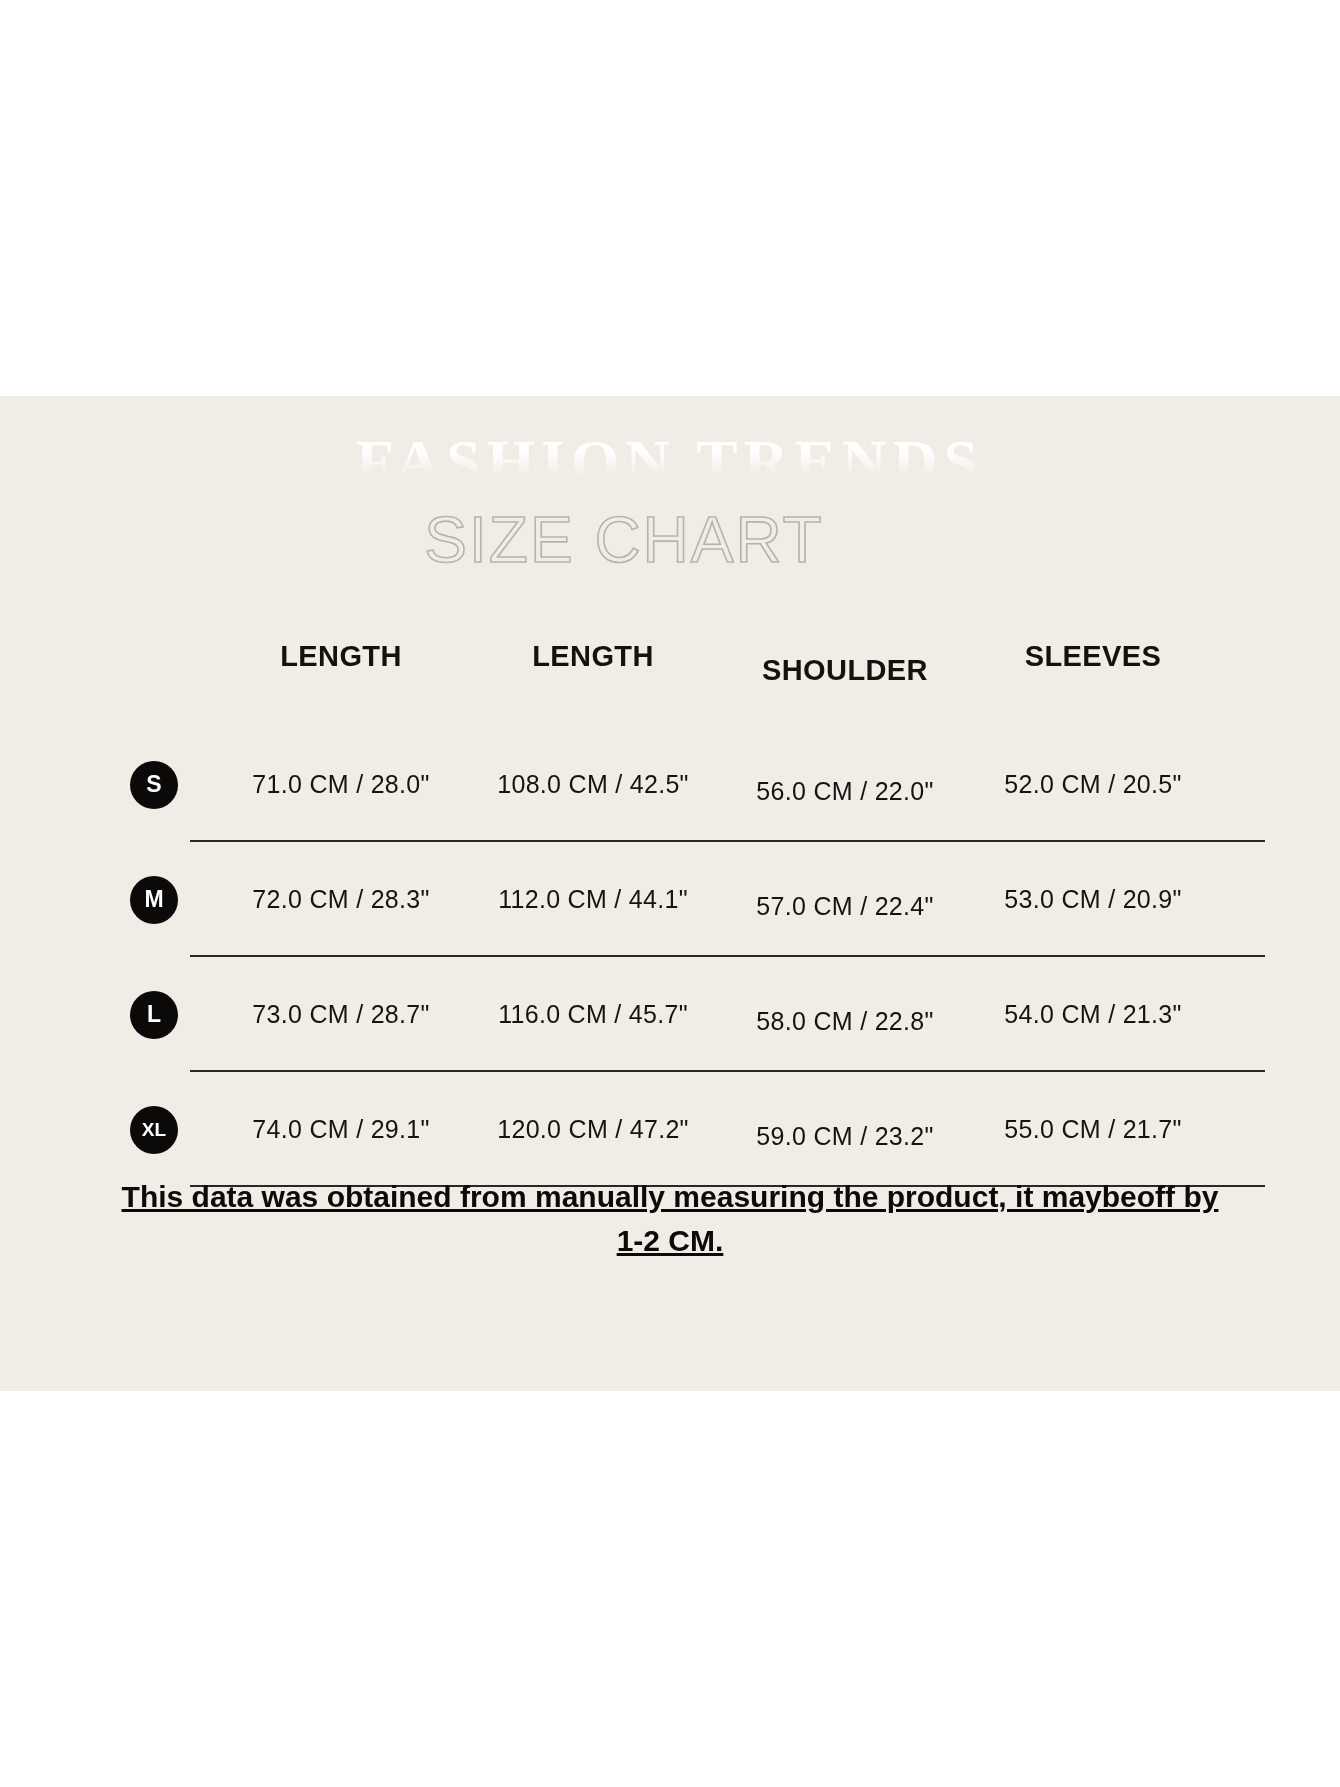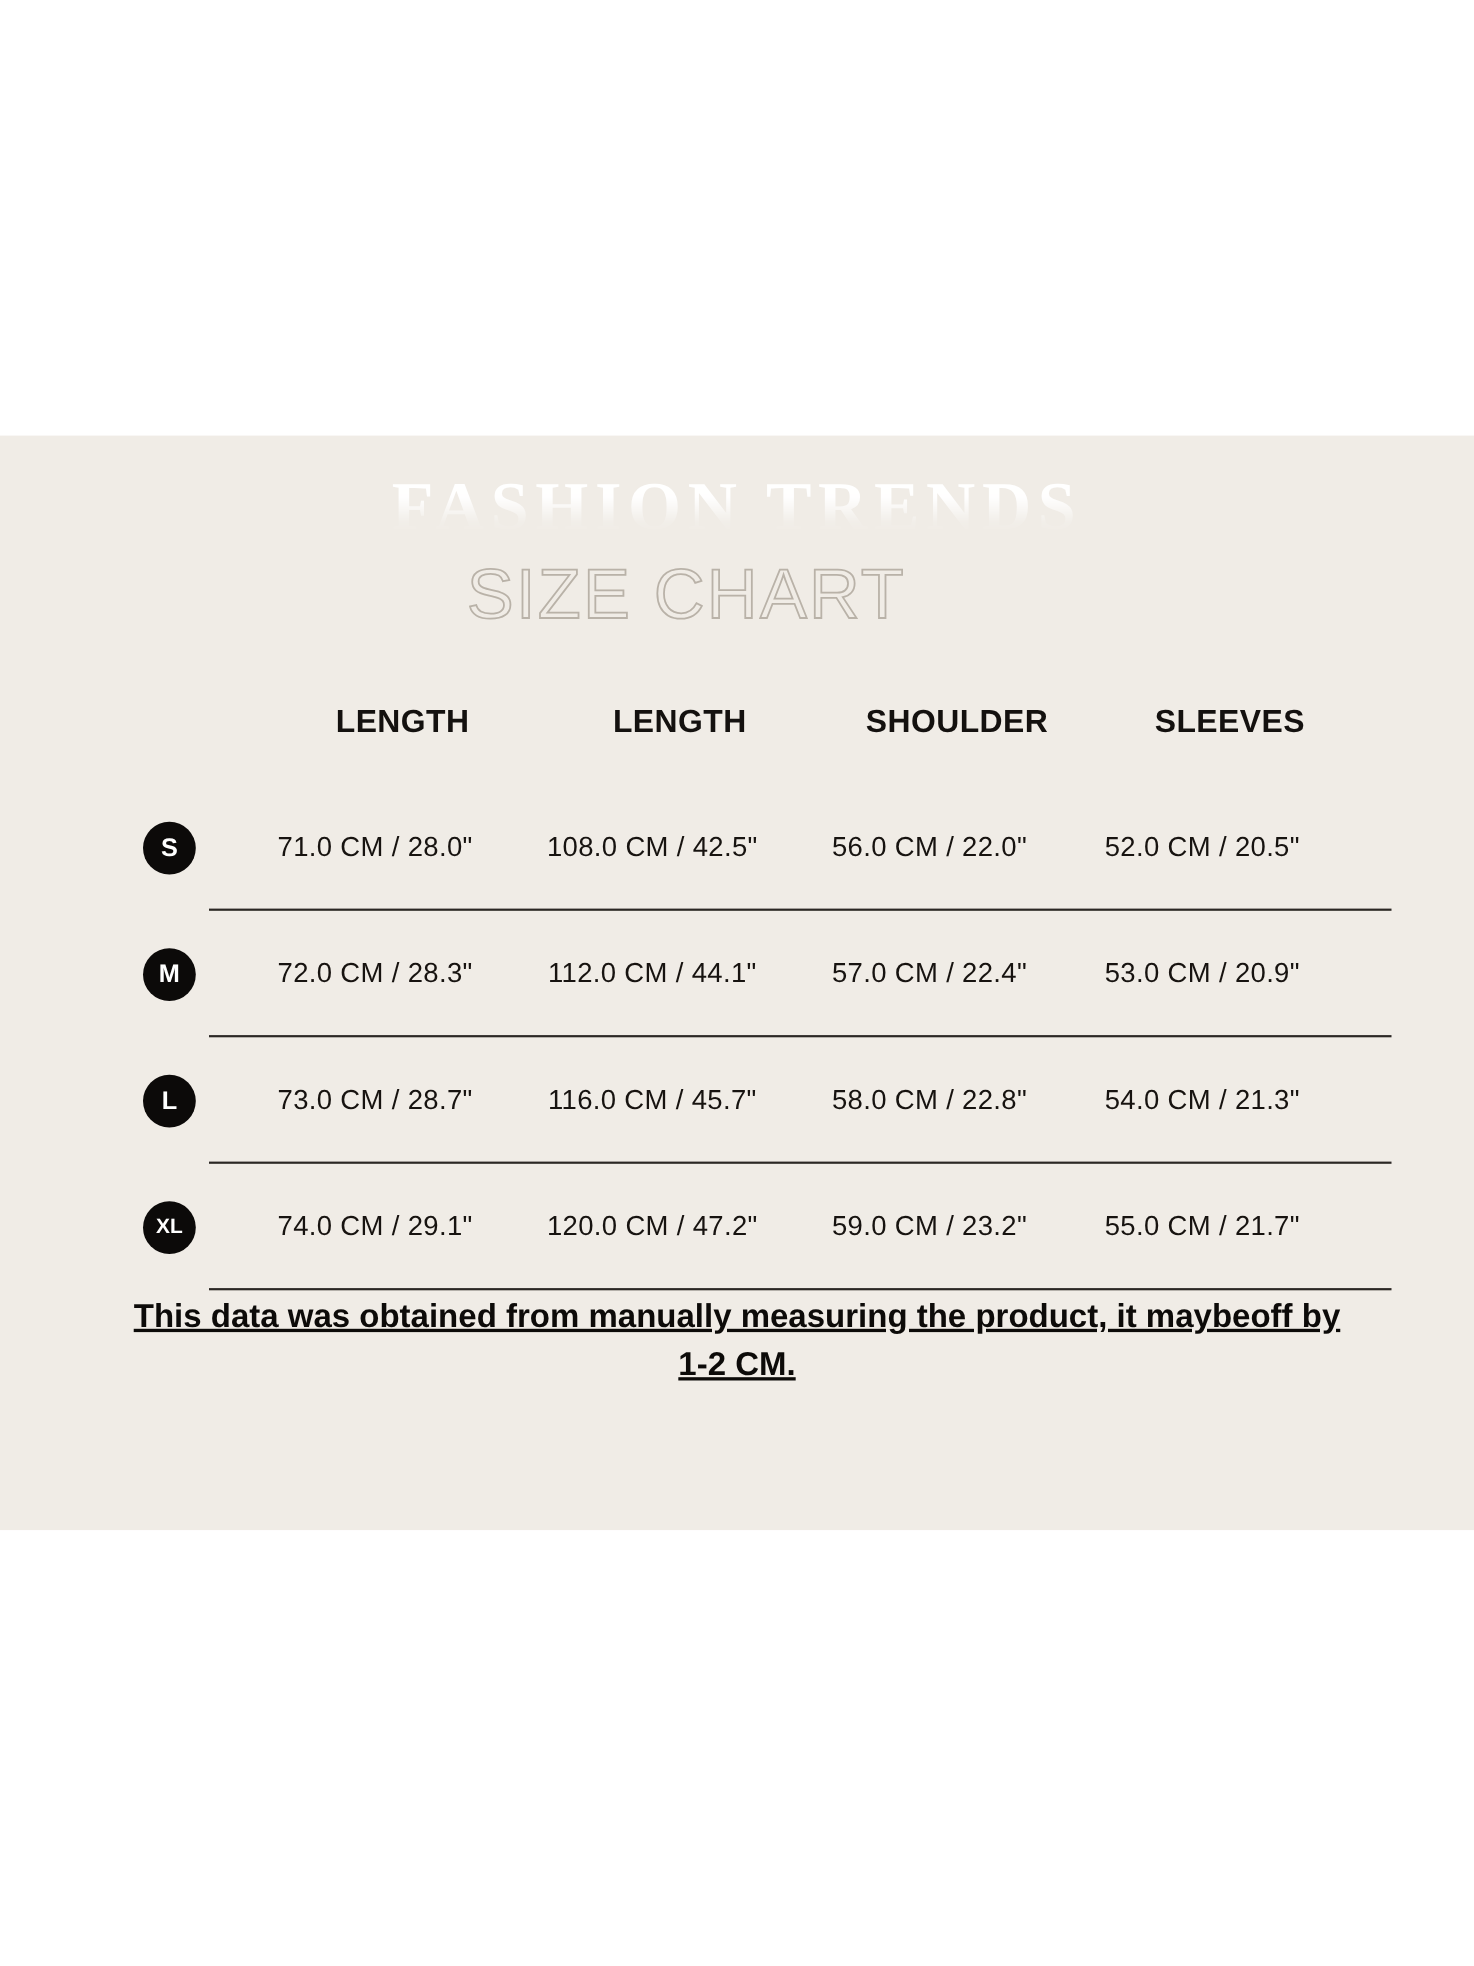--- a/index.html
+++ b/index.html
@@ -62,32 +62,31 @@
     position: absolute;
     left: 130px;
     top: 640px;
     width: 1135px;
   }
 
   .headers {
     display: flex;
     padding-left: 85px;
     box-sizing: border-box;
-    justify-content: center;
   }
   .headers .col {
     font-size: 29px;
     font-weight: 700;
     color: #14110f;
     text-align: center;
     letter-spacing: 0.4px;
   }
   .col-length { width: 252px; }
   .col-chest { width: 252px; }
-  .col-shoulder { width: 252px; }
+  .col-shoulder { width: 252px; margin-top: 14px; }
   .col-sleeves { width: 244px; }
 
   .rows {
     margin-top: 40px;
   }
 
   .row {
     position: relative;
     height: 115px;
   }

